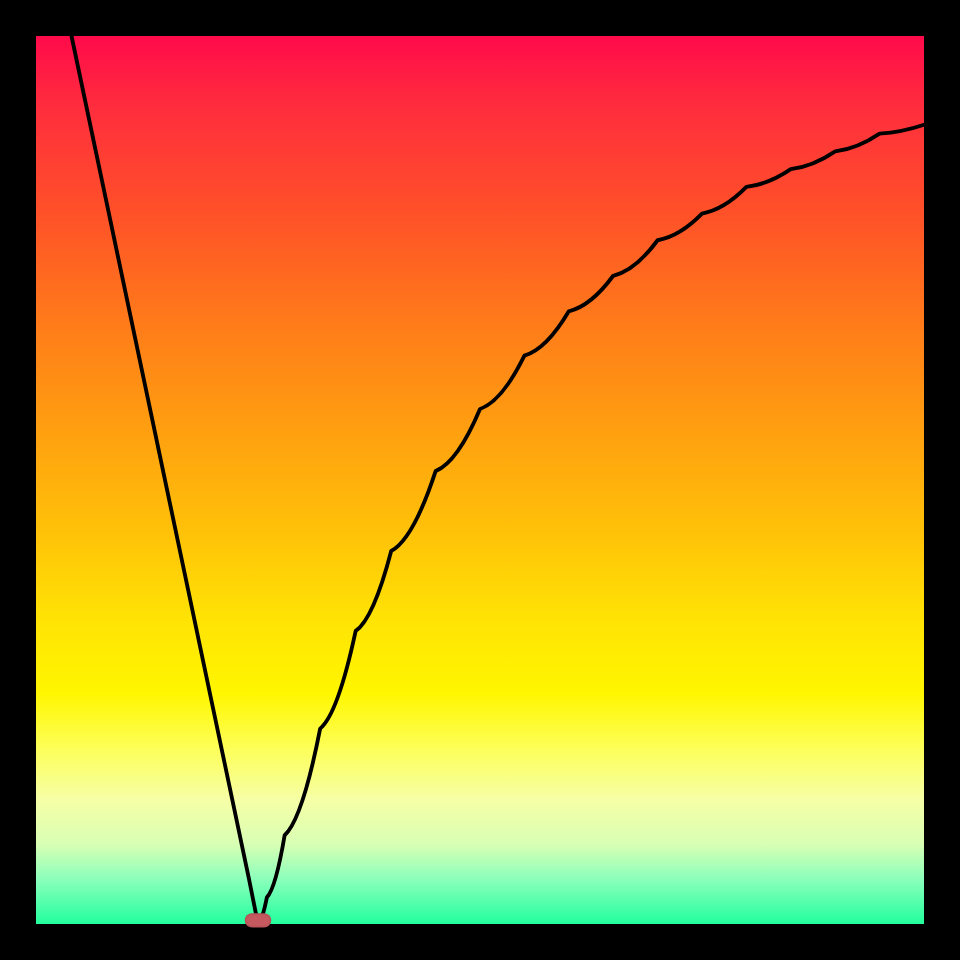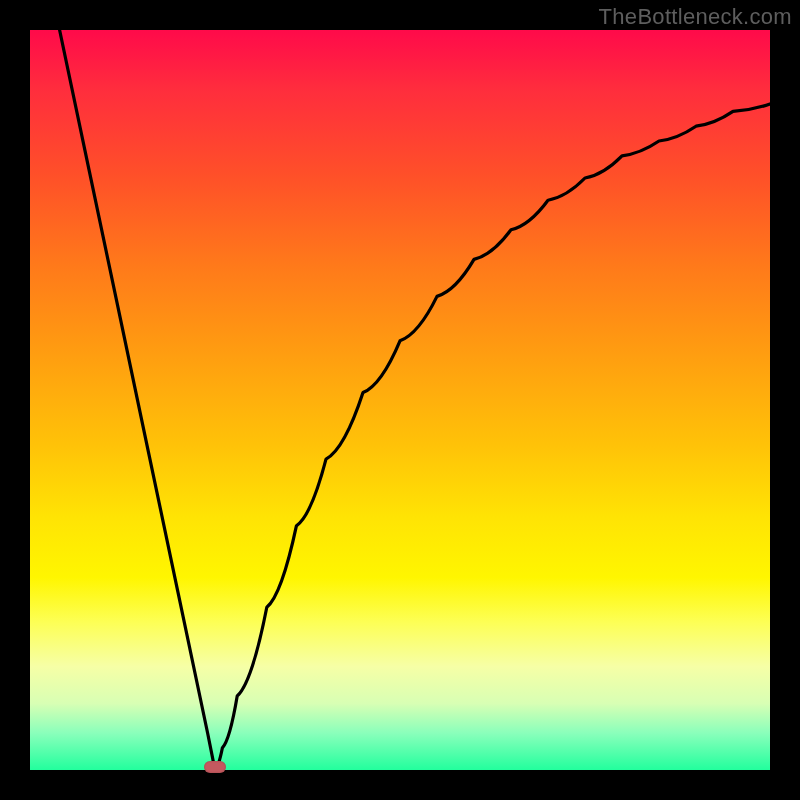--- a/index.html
+++ b/index.html
@@ -70,14 +70,13 @@
 </head>
 <body>
 
 <div class="frame">
   <div class="plot">
     <svg class="curve" viewBox="0 0 740 740" preserveAspectRatio="none">
       <path d="M 29.6 0 L 59.2 140.5999999999999 L 88.8 281.2 L 118.4 421.8 L 148 562.4 L 177.6 703 L 185 740 Q 188.7 736.67 192.4 717.8 Q 199.8 710.03 207.20000000000002 666 Q 222 652.6800000000001 236.8 577.2 Q 251.6 564.99 266.4 495.79999999999995 Q 281.2 485.80999999999995 296 429.2 Q 314.5 419.21 333 362.59999999999997 Q 351.5 354.83 370 310.8 Q 388.5 304.14 407.00000000000006 266.4 Q 425.5 260.84999999999997 444 229.40000000000003 Q 462.5 224.96000000000004 481 199.80000000000007 Q 499.5 195.36000000000004 518 170.19999999999993 Q 536.5 166.86999999999995 555 148 Q 573.5 144.67000000000002 592 125.80000000000007 Q 610.5 123.58000000000006 629 111 Q 647.5 108.78 666 96.20000000000005 Q 684.5 93.98000000000003 703 81.39999999999998 Q 721.5 80.28999999999998 740 74" fill="none" stroke="#000" stroke-width="3.2" stroke-linecap="round" stroke-linejoin="round"></path>
     </svg>
     <div class="minpoint" style="left:174px; top:731px;"></div>
   </div>
-  <div class="watermark">TheBottleneck.com</div>
 </div>
 
 </body></html>

